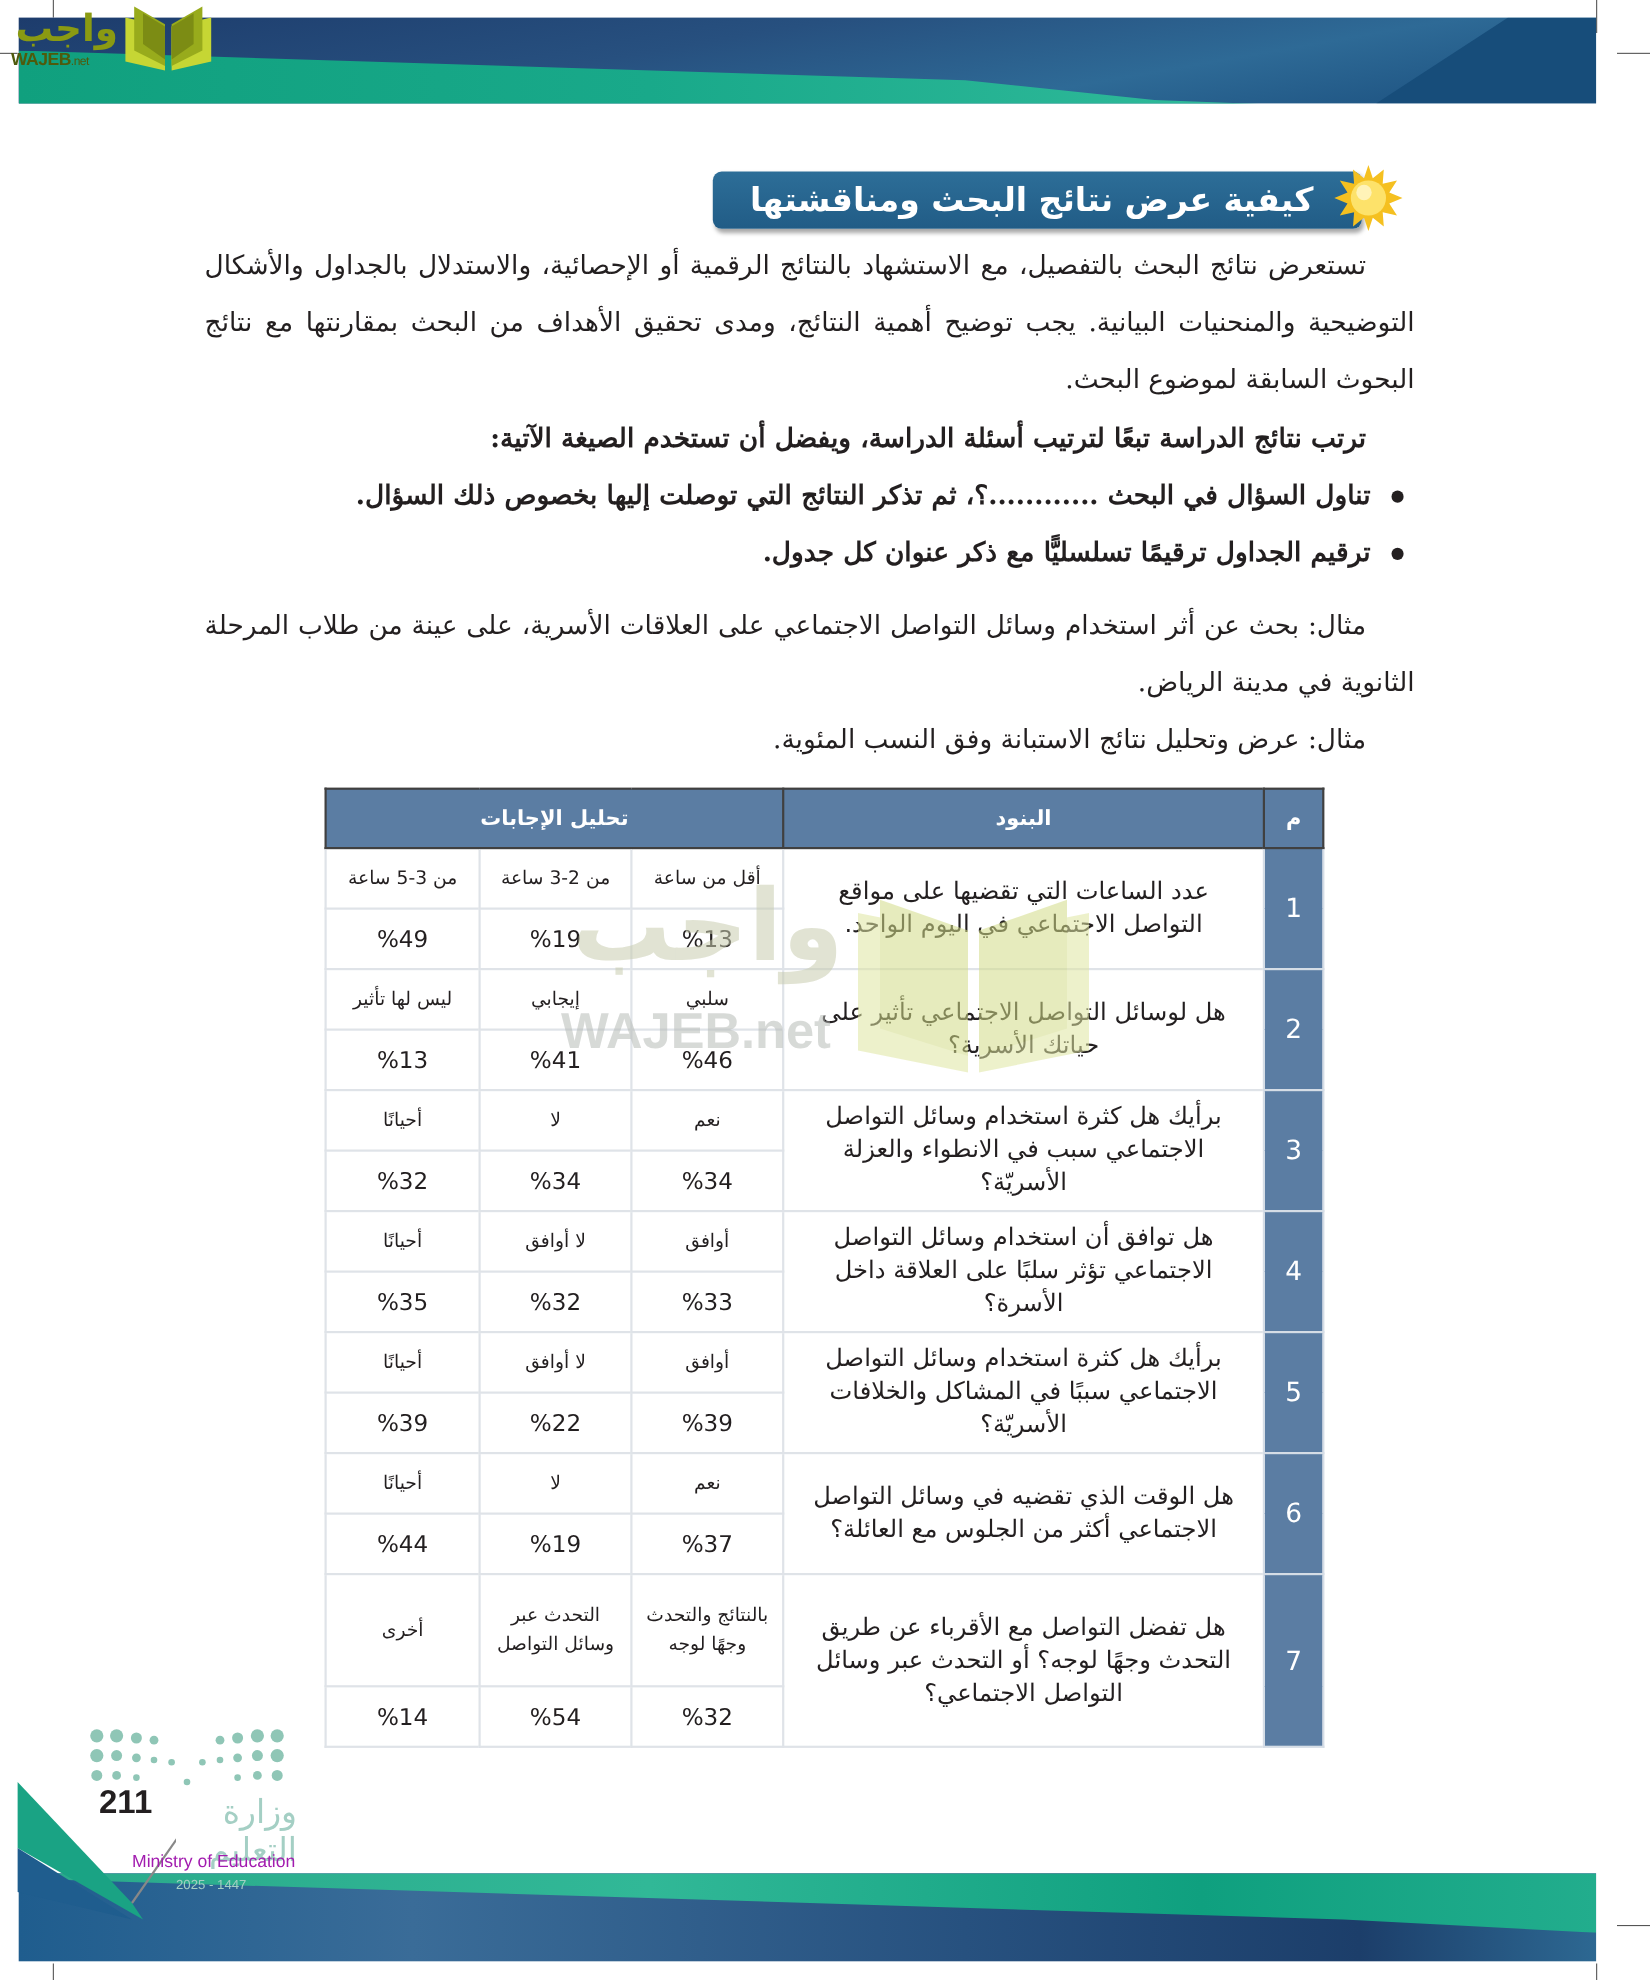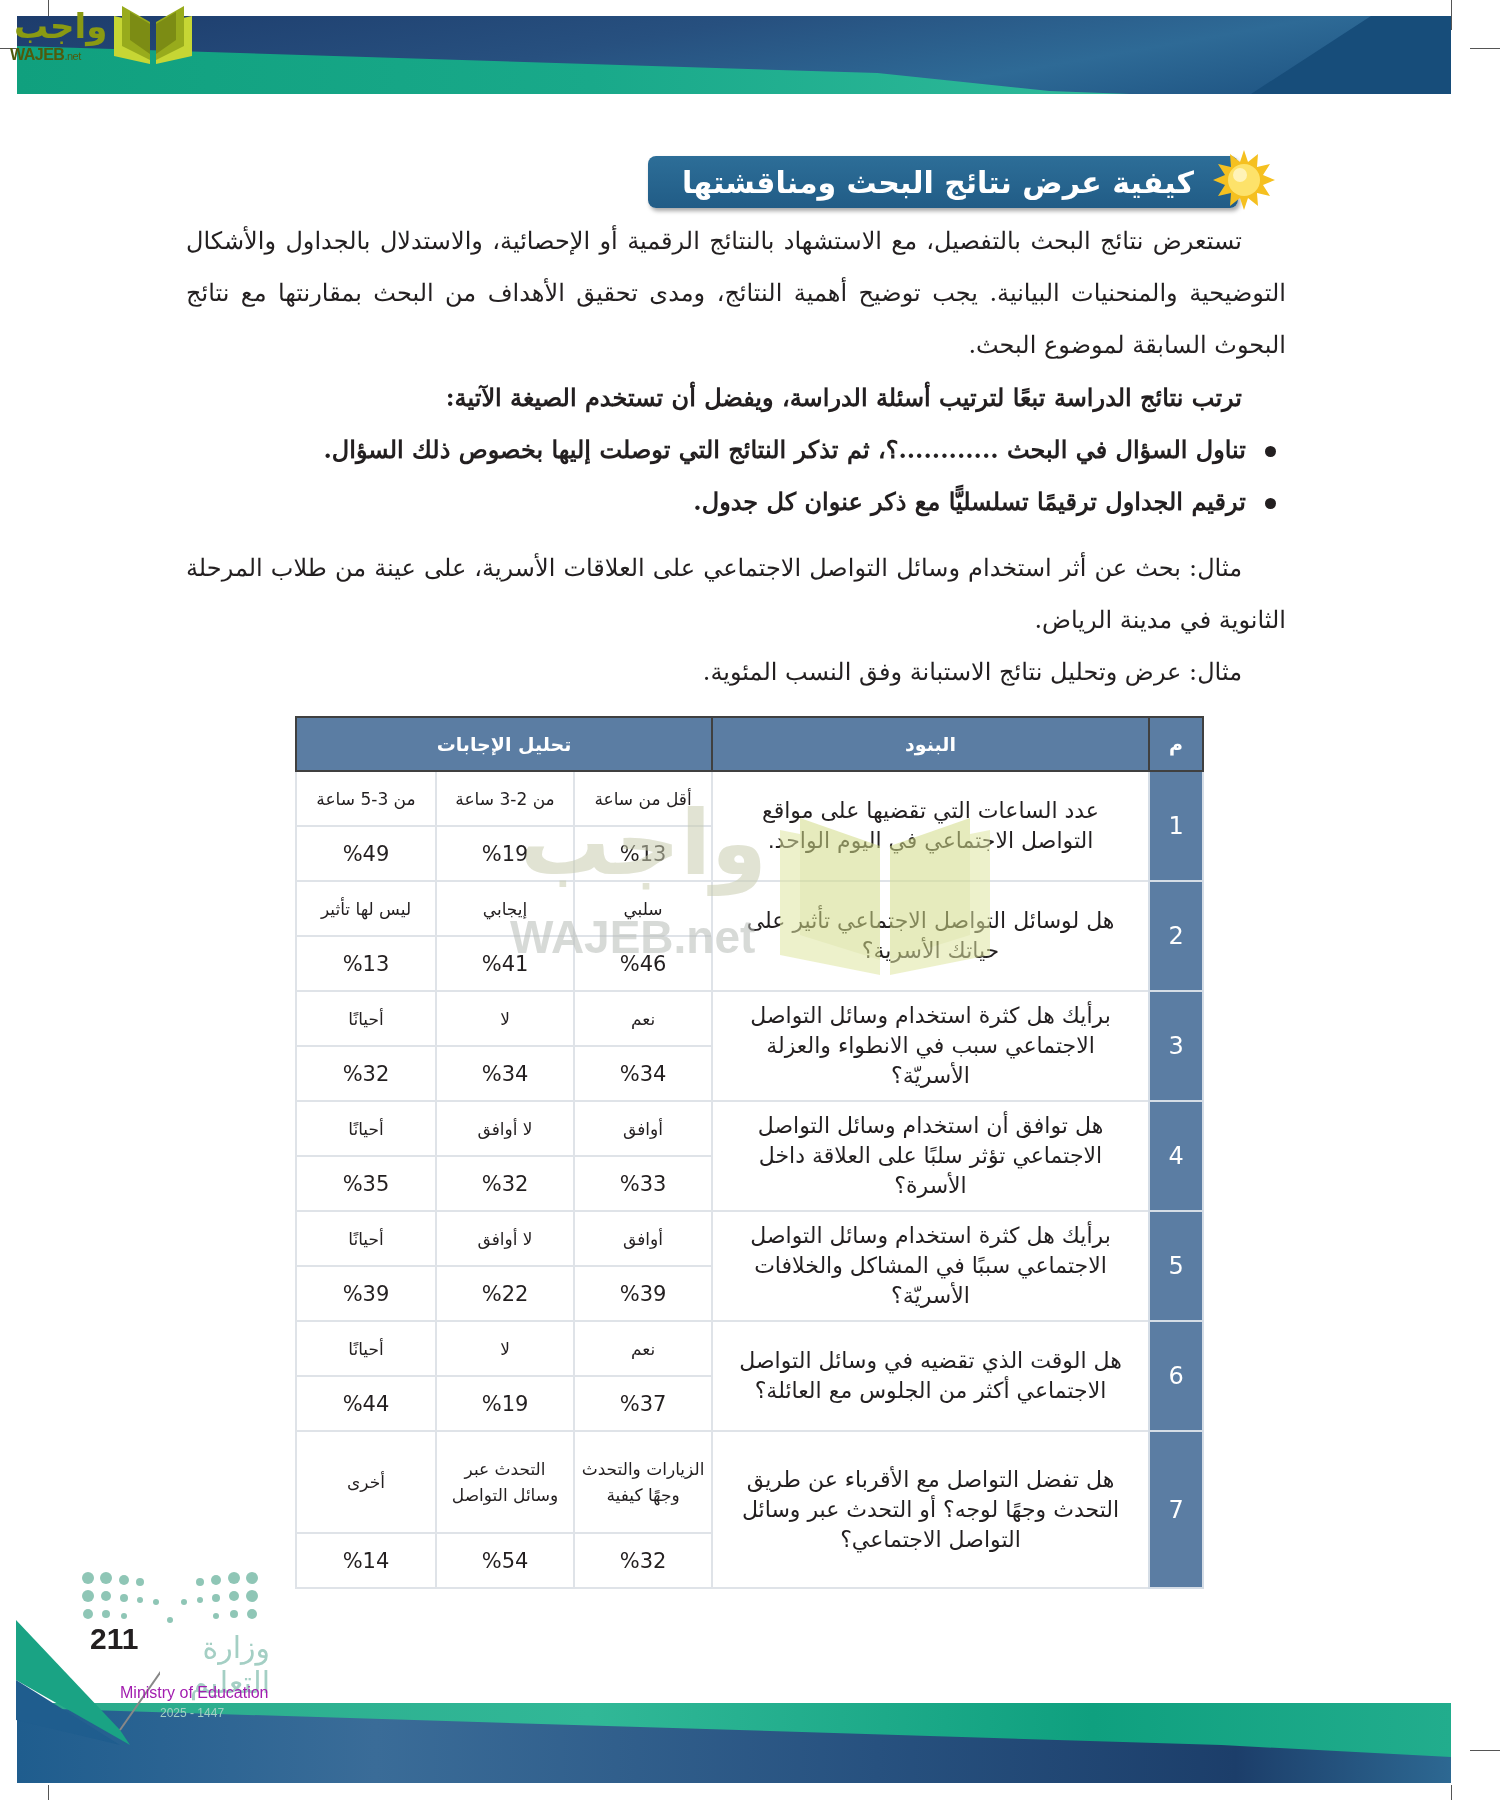--- a/index.html
+++ b/index.html
@@ -260,21 +260,21 @@
       </tr>
       <tr>
         <td class="pct">%37</td>
         <td class="pct">%19</td>
         <td class="pct">%44</td>
       </tr>
 
       <tr>
         <td rowspan="2" class="num">7</td>
         <td rowspan="2" class="item">هل تفضل التواصل مع الأقرباء عن طريق التحدث وجهًا لوجه؟ أو التحدث عبر وسائل التواصل الاجتماعي؟</td>
-        <td class="opt" style="height:100px">الزيارات والتحدث وجهًا كيفية</td>
+        <td class="opt" style="height:100px">بالنتائج والتحدث وجهًا لوجه</td>
         <td class="opt">التحدث عبر وسائل التواصل</td>
         <td class="opt">أخرى</td>
       </tr>
       <tr>
         <td class="pct">%32</td>
         <td class="pct">%54</td>
         <td class="pct">%14</td>
       </tr>
     </tbody>
   </table>

